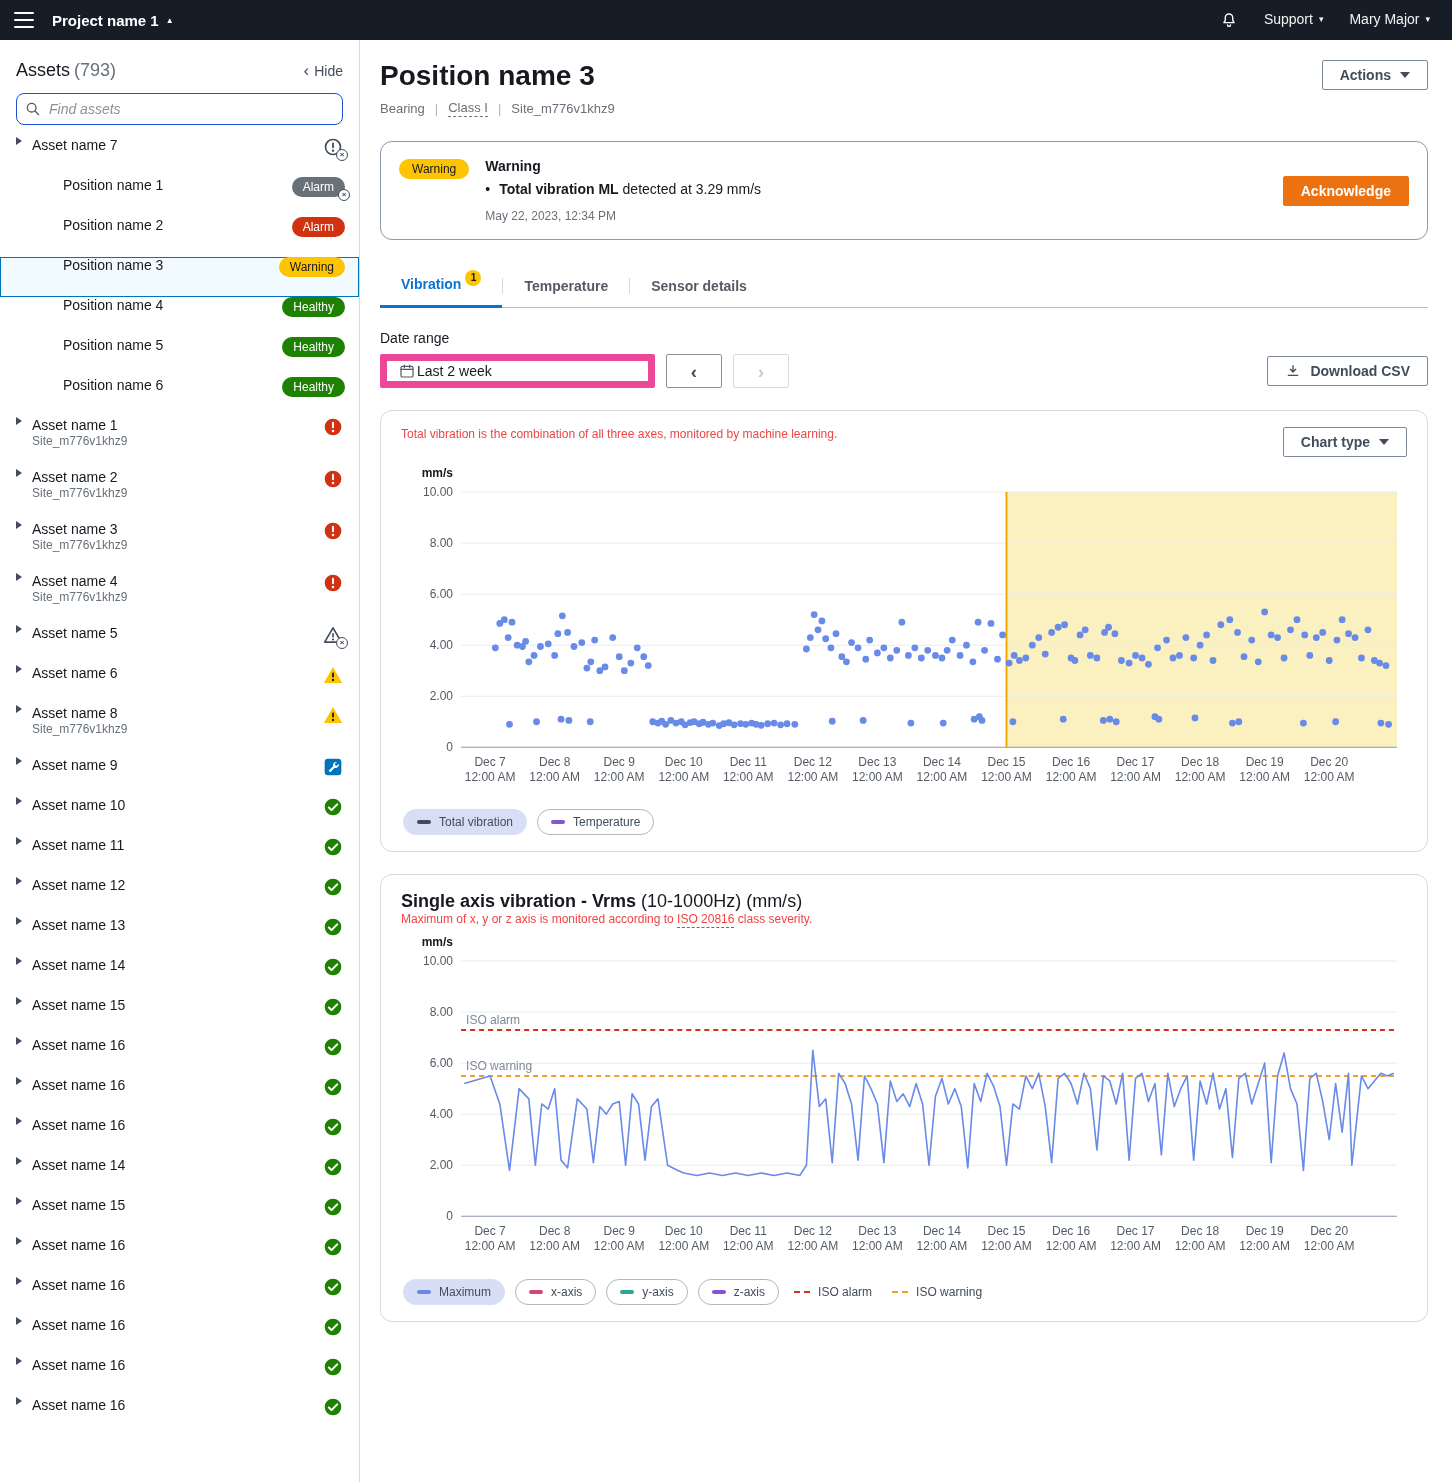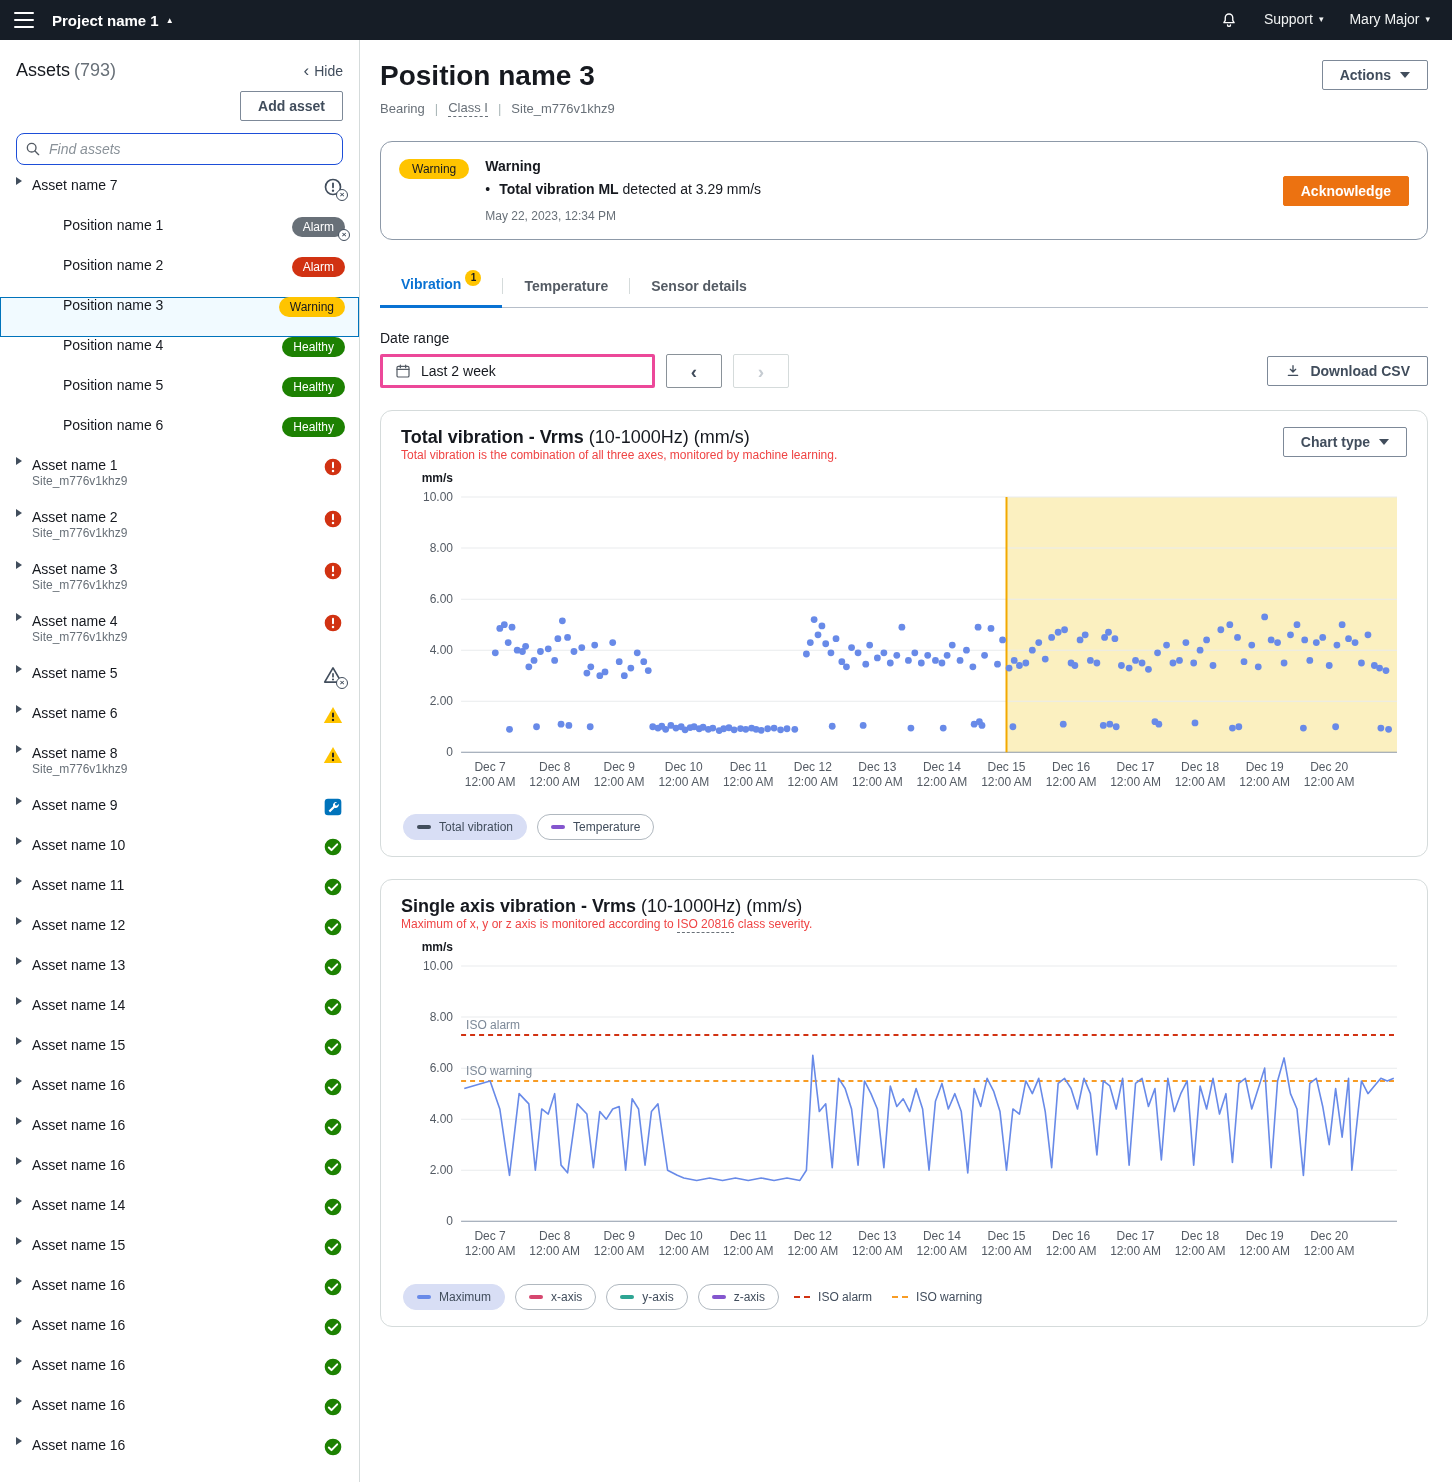--- a/index.html
+++ b/index.html
@@ -73,21 +73,21 @@
 
   .tabs{display:flex;align-items:flex-end;border-bottom:1px solid #b6bec9;margin-top:26px}
   .tab{background:none;border:none;font-family:inherit;font-size:14px;font-weight:700;color:#545b64;padding:10px 21px 13px;position:relative;cursor:pointer}
   .tab.active{color:#0972d3}
   .tab.active::after{content:"";position:absolute;left:0;right:0;bottom:-1px;height:3px;background:#0972d3}
   .tab-badge{display:inline-block;margin-left:4px;transform:translateY(-8px);width:16px;height:16px;border-radius:50%;background:#ffc400;color:#16191f;font-size:10px;font-weight:700;line-height:16px;text-align:center}
   .tab-div{width:1px;height:16px;background:#d5dbdb;margin-bottom:13px}
 
   .toolbar-label{margin-top:22px}
   .toolbar{display:flex;align-items:center;margin-top:8px}
-  .date-input{display:inline-flex;align-items:center;gap:10px;width:275px;height:34px;border:3px solid #ec4899;border-radius:2px;background:#fff;padding:0 12px;font:inherit;color:#16191f;cursor:pointer}
+  .date-input{display:inline-flex;align-items:center;gap:2px;width:275px;height:34px;border:7px solid #ec4899;border-radius:2px;background:#fff;padding:0 12px;font:inherit;color:#16191f;cursor:pointer}
   .date-input svg{width:16px;height:16px}
   .nav-btn{width:56px;height:34px;border:1px solid #8a9299;background:#fff;border-radius:2px;margin-left:11px;font-size:19px;line-height:1;color:#414d5c;cursor:pointer;font-weight:700;font-family:inherit}
   .nav-btn.disabled{border-color:#d5dbdb;color:#c6ccd2}
   .spacer{flex:1}
 
   .card{border:1px solid #d5dbdb;border-radius:12px;margin-top:22px;padding:16px 20px 10px;background:#fff}
   .card-head{display:flex;justify-content:space-between;align-items:flex-start}
   .card-title{font-size:18px;font-weight:400}
   .card-title strong{font-weight:700}
   .card-sub{font-size:12px;color:#ef4444;}
@@ -146,23 +146,20 @@
       <div class="sb-head">
         <div>
           <span class="sb-title">Assets</span>
           <span class="sb-count">(793)</span>
         </div>
         <a class="hide-link">
           <span class="chv">‹</span>
           <span>Hide</span>
         </a>
       </div>
-      <div class="sb-add">
-        <button class="btn">Add asset</button>
-      </div>
       <div class="sb-search">
         <svg viewBox="0 0 24 24" fill="none" stroke="#545b64" stroke-width="2" stroke-linecap="round">
             <circle cx="10" cy="10" r="6.5"></circle>
             <path d="M15 15l5.5 5.5"></path>
           </svg>
         <input placeholder="Find assets" style="">
       </div>
       <div id="asset-list">
           <div class="row asset">
             <span class="caret"></span>
@@ -573,21 +570,20 @@
           <svg viewBox="0 0 24 24" fill="none" stroke="#414d5c" stroke-width="2" stroke-linecap="round" stroke-linejoin="round">
               <path d="M12 4v9M8 9.5l4 4 4-4M5 18.5h14"></path>
             </svg>
           <span>Download CSV</span>
         </button>
       </div>
 
       <section class="card">
         <div class="card-head">
           <div>
-            <h2 class="card-title"><strong>Total vibration - Vrms</strong><span> (10-1000Hz) (mm/s)</span></h2>
             <p class="card-sub">Total vibration is the combination of all three axes, monitored by machine learning.</p>
           </div>
           <button class="btn">
             <span>Chart type</span>
             <span class="caret-down"></span>
           </button>
         </div>
         <div class="plot" id="plot-0">
             <svg viewBox="0 0 1005 332">
               <rect x="604.9" y="25" width="390.1" height="255" fill="#fbf0c0"></rect>

